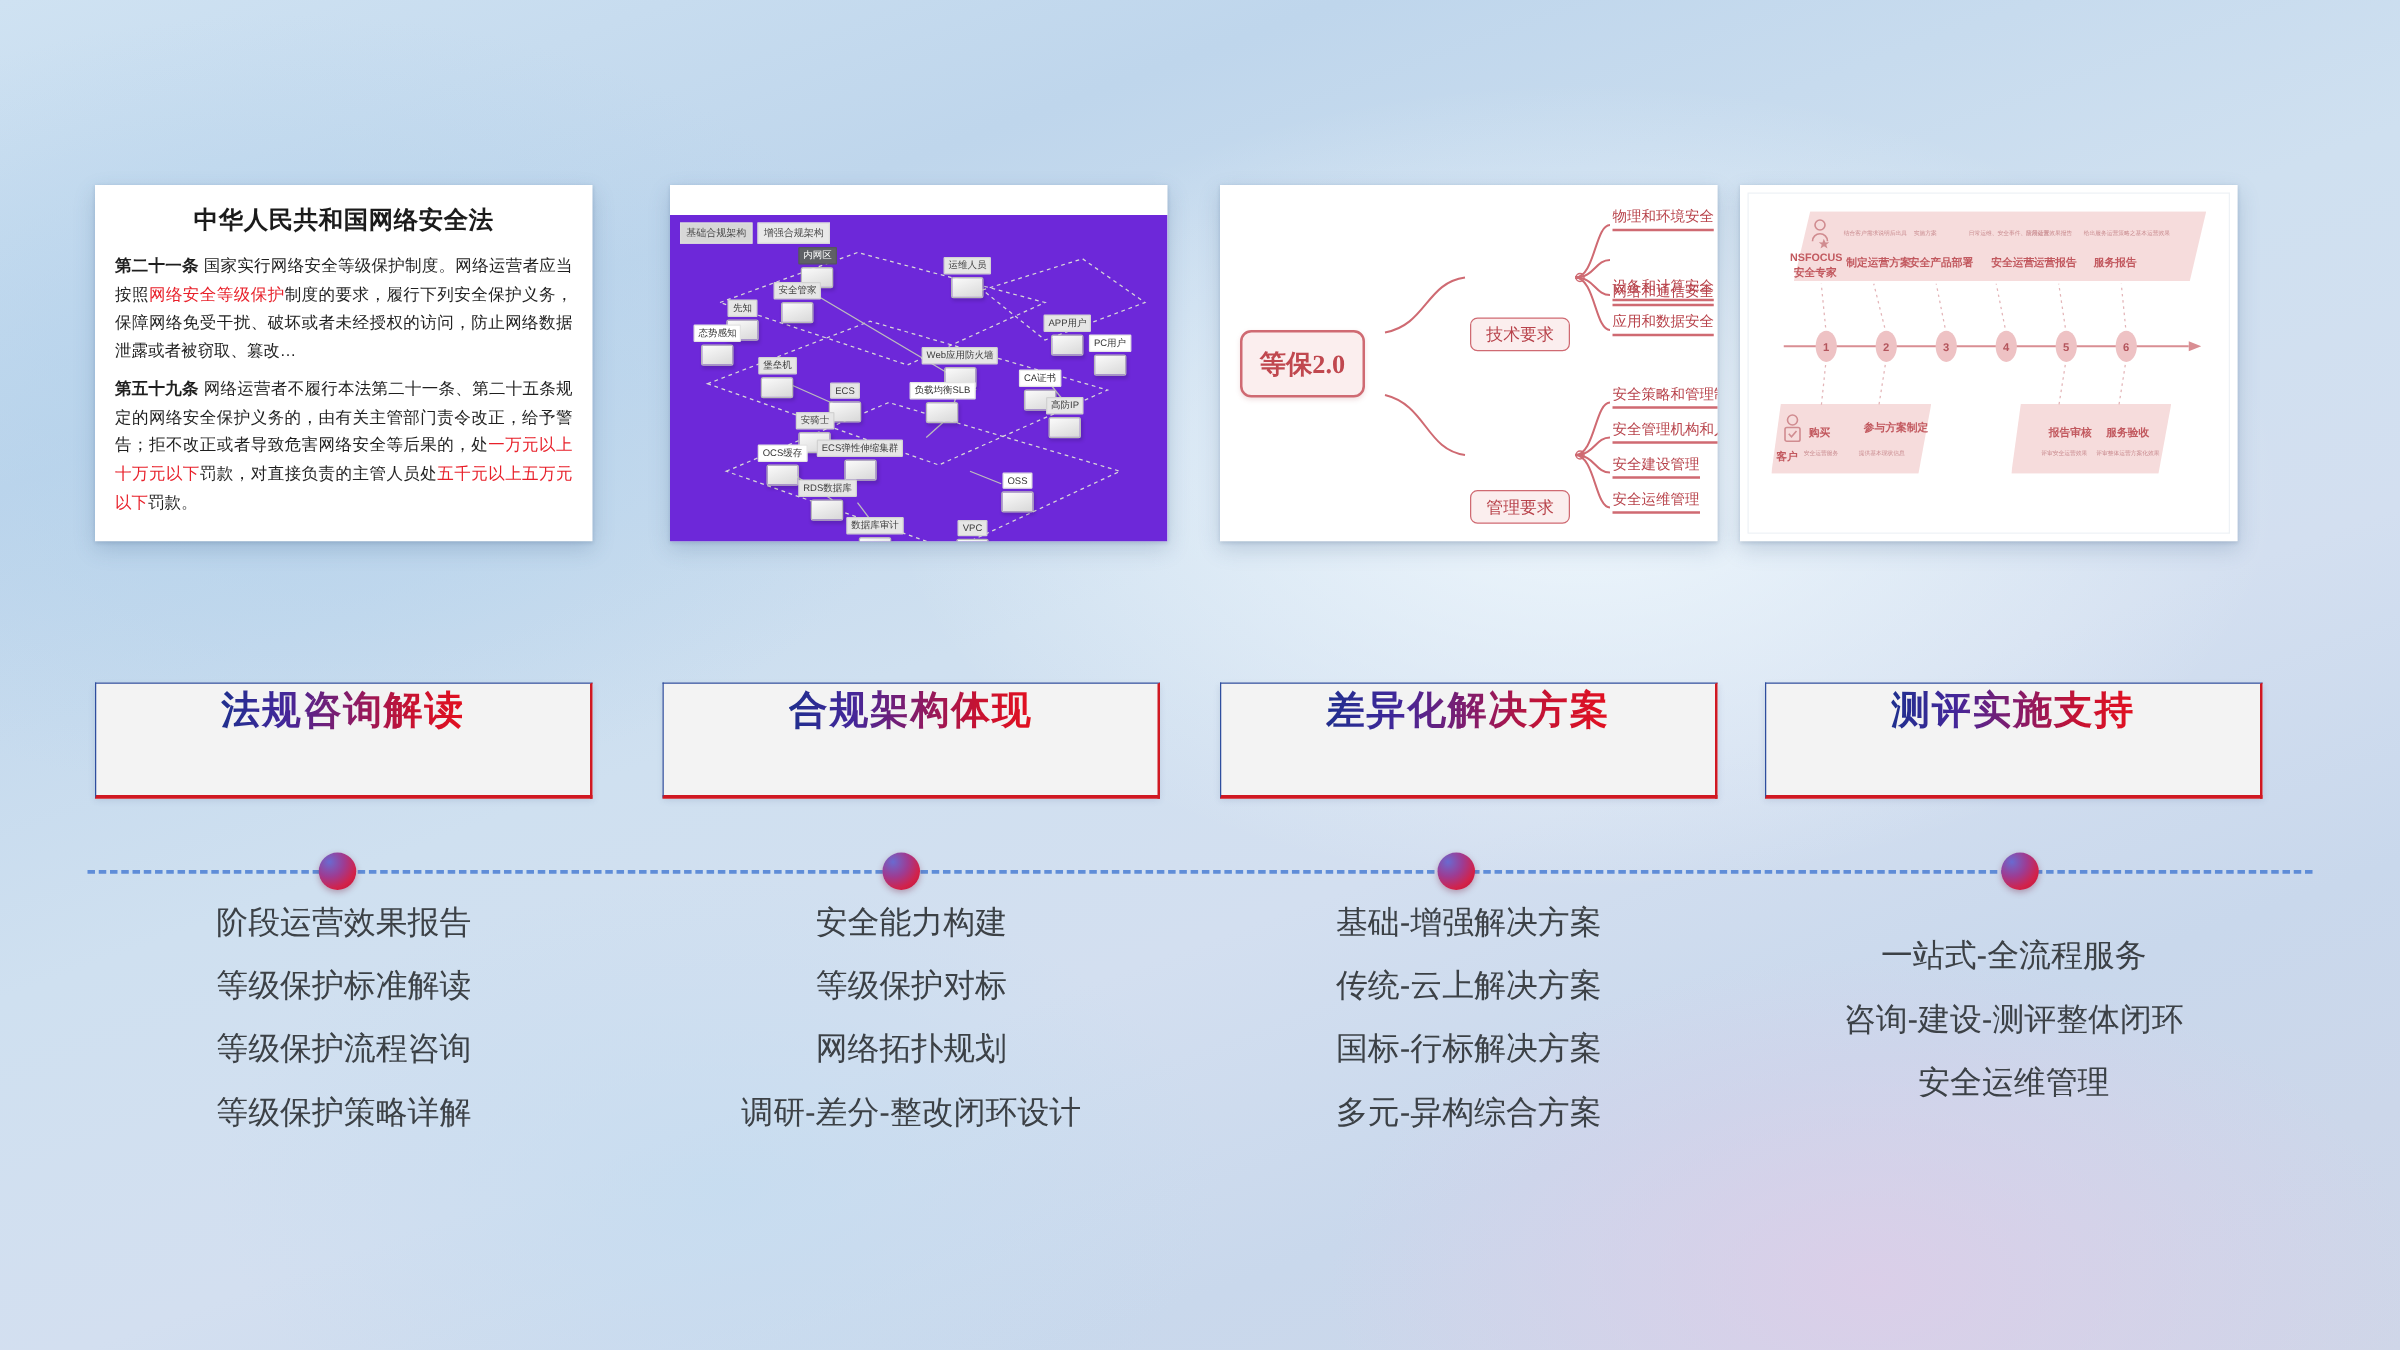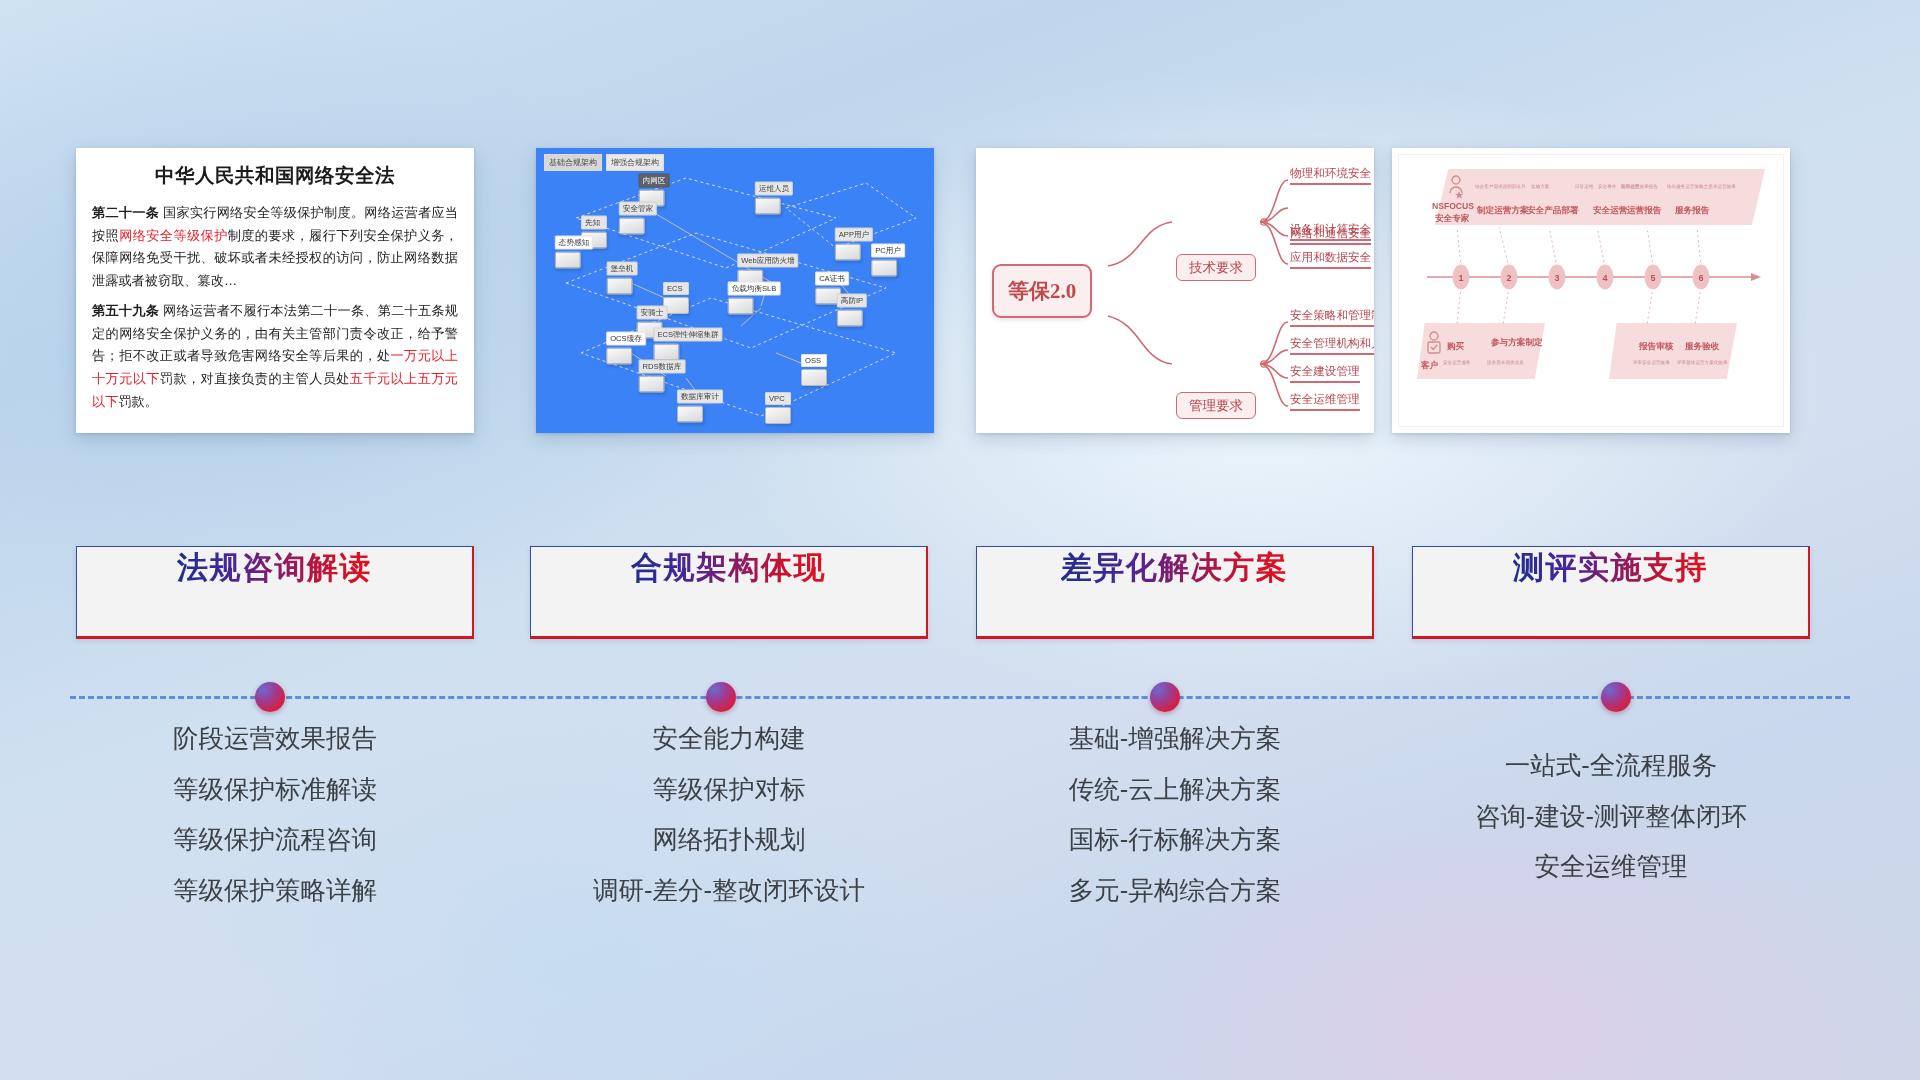--- a/index.html
+++ b/index.html
@@ -36,31 +36,31 @@
     letter-spacing: .5px; margin-bottom: 13px;
   }
   .law p {
     font-size: 13.2px; line-height: 1.72; color: #1f1f1f; text-align: justify;
     margin-bottom: 7px; text-justify: inter-ideograph;
   }
   .law b { font-weight: bold; }
   .law .hl { color: #e8202a; }
 
   
-  .arch { position: relative; width: 100%; height: 100%; background: #3b82f6; }
+  .arch { position: relative; width: 100%; height: 100%; background: #6d28d9; margin-top: 24px; }
   .arch .tabs { position: absolute; left: 8px; top: 6px; display: flex; gap: 4px; }
   .arch .tab {
     font-size: 8px; color: #4a4a4a; background: #e9e9e9; padding: 2px 4px;
     border: 1px solid #dcdcdc; white-space: nowrap;
   }
   .arch .tab.sel { background: #d7d7d7; }
   .arch svg { position: absolute; inset: 0; }
   .node {
     position: absolute; transform: translate(-50%,-50%);
-    display: flex; flex-direction: column; gap: 2px;
+    display: flex; flex-direction: column; align-items: center; gap: 2px;
   }
   .node .box {
     width: 26px; height: 17px; background: linear-gradient(160deg,#fbfbfb,#d8d8d8);
     border: 1px solid #b9b9b9; border-radius: 2px;
     box-shadow: 1px 2px 3px rgba(0,0,0,.14);
   }
   .node .lbl {
     font-size: 7.6px; color: #3d3d3d; background: #e6e6e6; border: 1px solid #d2d2d2;
     padding: 1px 3px; white-space: nowrap; border-radius: 1px;
   }

